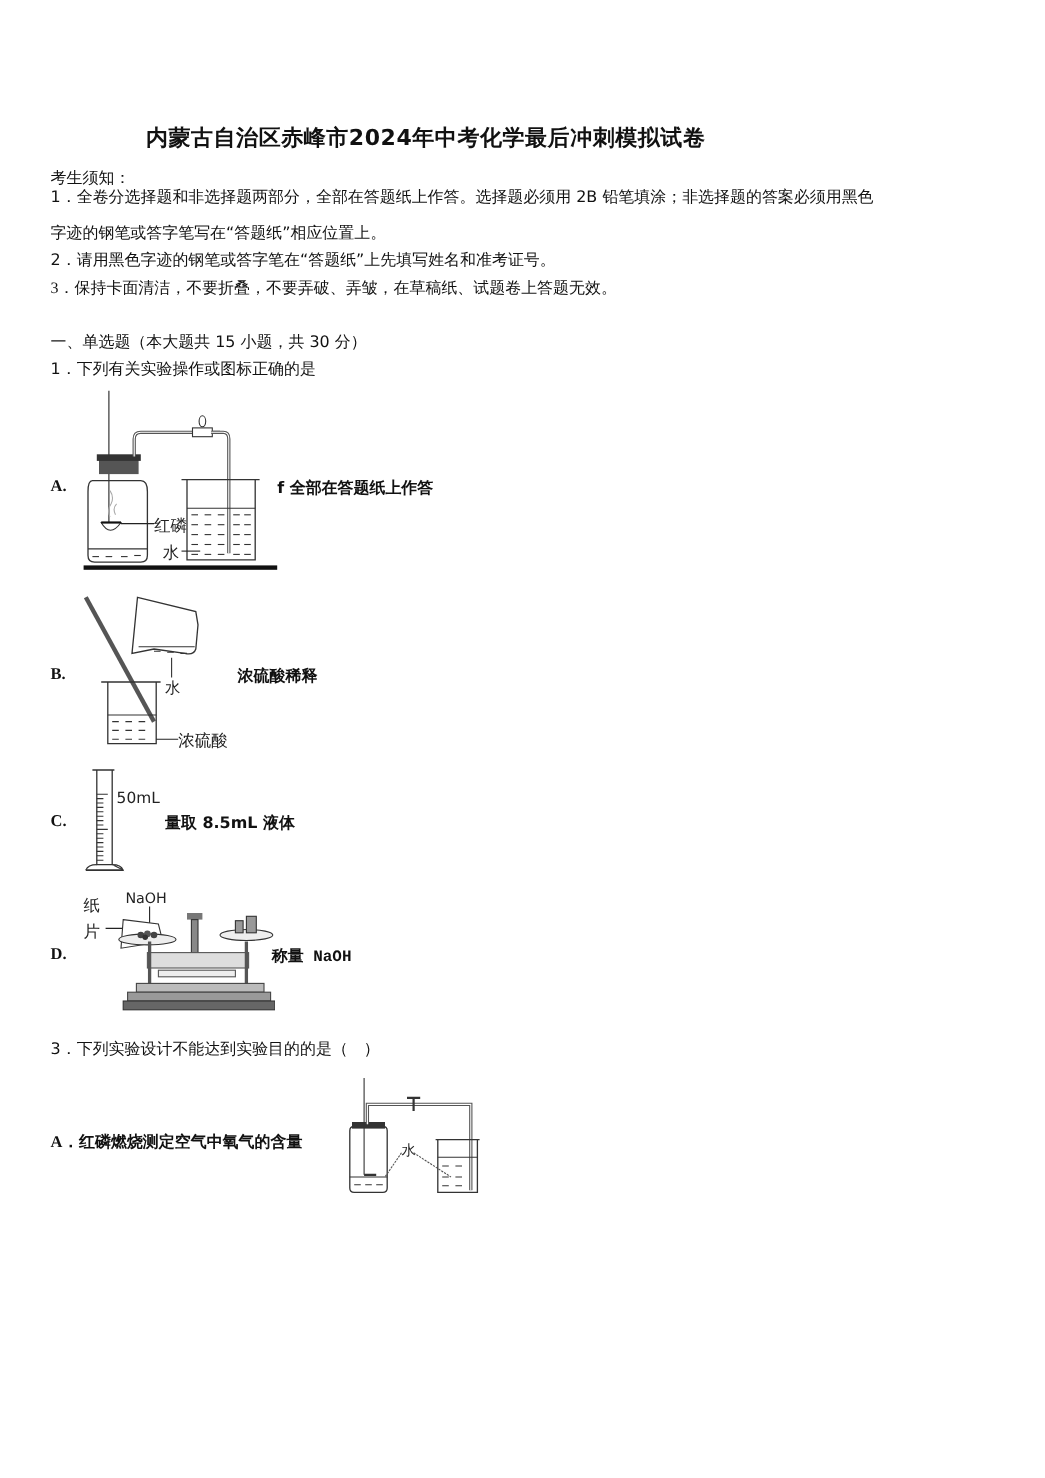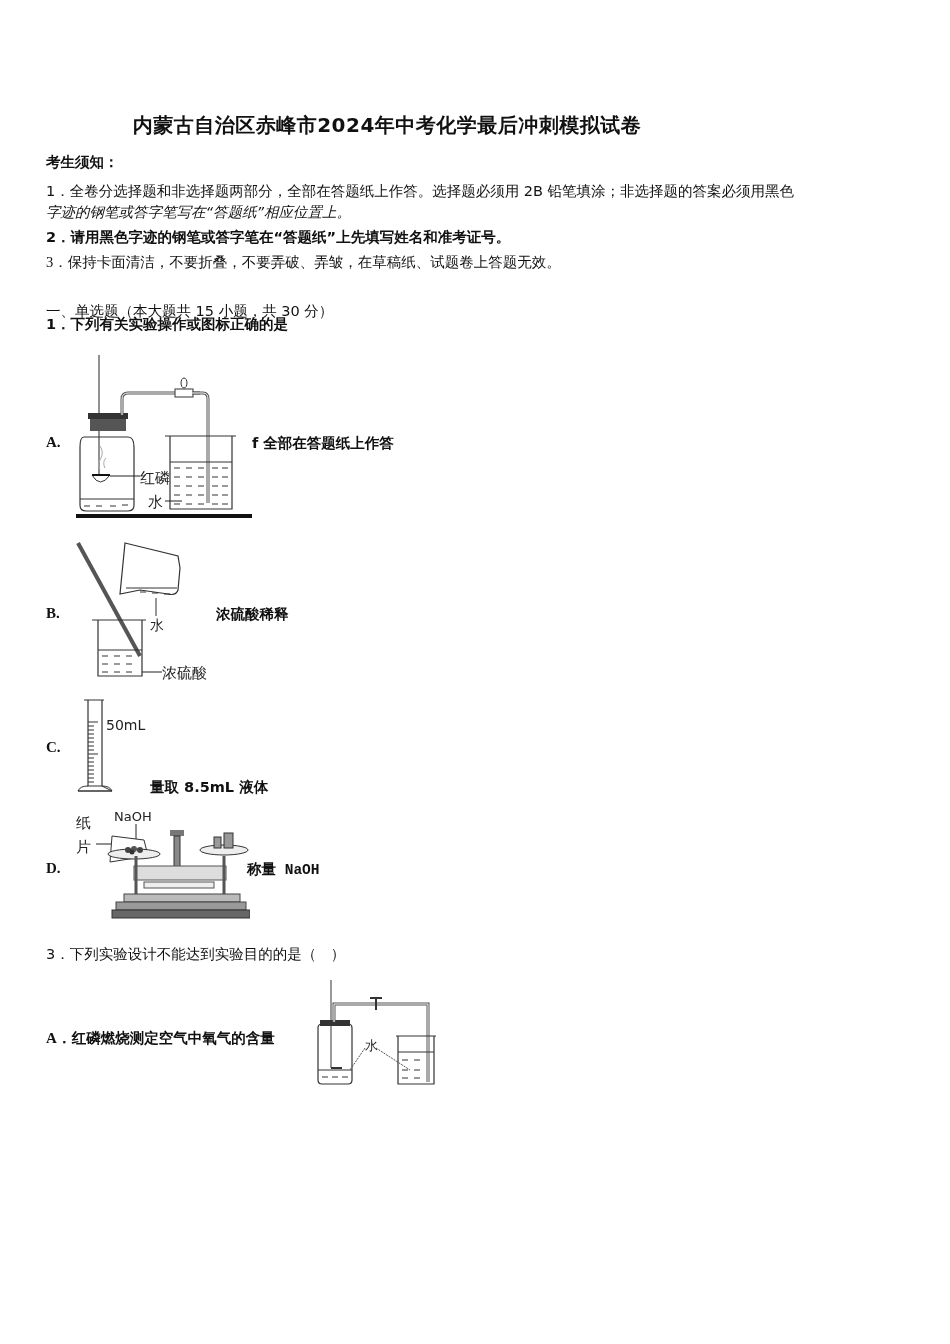--- a/index.html
+++ b/index.html
@@ -10,28 +10,28 @@
   .line { left:46px; font-size:14.5px; line-height:22px; white-space:nowrap; }
   .opt-label { font-family:"Liberation Serif", serif; font-weight:bold; font-size:15px; }
   .caption { font-size:14.5px; font-weight:bold; white-space:nowrap; }
   svg text { font-family:"DejaVu Sans", sans-serif; }
 </style>
 </head>
 <body>
 
 <div class="abs title">内蒙古自治区赤峰市2024年中考化学最后冲刺模拟试卷</div>
 
-<div class="abs line" style="top:151px;font-weight:bold;">考生须知：</div>
-<div class="abs line" style="top:180px;">1．全卷分选择题和非选择题两部分，全部在答题纸上作答。选择题必须用 2B 铅笔填涂；非选择题的答案必须用黑色</div>
-<div class="abs line" style="top:201px;font-style:italic;">字迹的钢笔或答字笔写在“答题纸”相应位置上。</div>
-<div class="abs line" style="top:226px;font-weight:bold;">2．请用黑色字迹的钢笔或答字笔在“答题纸”上先填写姓名和准考证号。</div>
+<div class="abs line" style="top:151px;">考生须知：</div>
+<div class="abs line" style="top:169px;">1．全卷分选择题和非选择题两部分，全部在答题纸上作答。选择题必须用 2B 铅笔填涂；非选择题的答案必须用黑色</div>
+<div class="abs line" style="top:201px;">字迹的钢笔或答字笔写在“答题纸”相应位置上。</div>
+<div class="abs line" style="top:226px;">2．请用黑色字迹的钢笔或答字笔在“答题纸”上先填写姓名和准考证号。</div>
 <div class="abs line" style="top:251px;font-family:Liberation Serif, serif;">3．保持卡面清洁，不要折叠，不要弄破、弄皱，在草稿纸、试题卷上答题无效。</div>
 
 <div class="abs line" style="top:300px;">一、单选题（本大题共 15 小题，共 30 分）</div>
-<div class="abs line" style="top:313px;font-weight:bold;">1．下列有关实验操作或图标正确的是</div>
+<div class="abs line" style="top:325px;">1．下列有关实验操作或图标正确的是</div>
 
 <div class="abs opt-label" style="left:46px; top:434px;">A.</div>
 <svg class="abs" style="left:70px; top:355px;" width="190" height="165">
 
   <line x1="29" y1="0" x2="29" y2="120" stroke="#222" stroke-width="1"></line>
 
   <path d="M14 82 Q10 82 10 92 L10 150 Q10 156 16 156 L58 156 Q64 156 64 150 L64 92 Q64 82 58 82 Z" fill="none" stroke="#333" stroke-width="1.2"></path>
   <rect x="20" y="60" width="36" height="16" fill="#555"></rect>
   <rect x="18" y="58" width="40" height="6" fill="#333"></rect>
 
@@ -145,21 +145,21 @@
       <line x1="12" y1="60" x2="18" y2="60"></line>
     <line x1="12" y1="64" x2="18" y2="64"></line>
       <line x1="12" y1="68" x2="18" y2="68"></line>
       <line x1="12" y1="72" x2="18" y2="72"></line>
       <line x1="12" y1="76" x2="18" y2="76"></line>
       <line x1="12" y1="80" x2="18" y2="80"></line>
       <line x1="12" y1="84" x2="18" y2="84"></line>
   </g>
   <text x="30" y="32" font-size="14" fill="#222" font-family="Liberation Serif, serif">50mL</text>
 </svg>
-<div class="abs caption" style="left:150px; top:739px;margin-top:39px;">量取 8.5mL 液体</div>
+<div class="abs caption" style="left:150px; top:739px;">量取 8.5mL 液体</div>
 
 <div class="abs opt-label" style="left:46px; top:860px;">D.</div>
 <svg class="abs" style="left:74px; top:806px;" width="176" height="116">
   <text x="2" y="22" font-size="15" fill="#222">纸</text>
   <text x="2" y="46" font-size="15" fill="#222">片</text>
   <text x="40" y="15" font-size="13" fill="#222" font-family="Liberation Serif, serif">NaOH</text>
   <line x1="22" y1="38" x2="45" y2="38" stroke="#222"></line>
   <line x1="62" y1="18" x2="62" y2="38" stroke="#222"></line>
 
   <path d="M38 30 L70 34 L74 50 L36 56 Z" fill="#fff" stroke="#333"></path>

